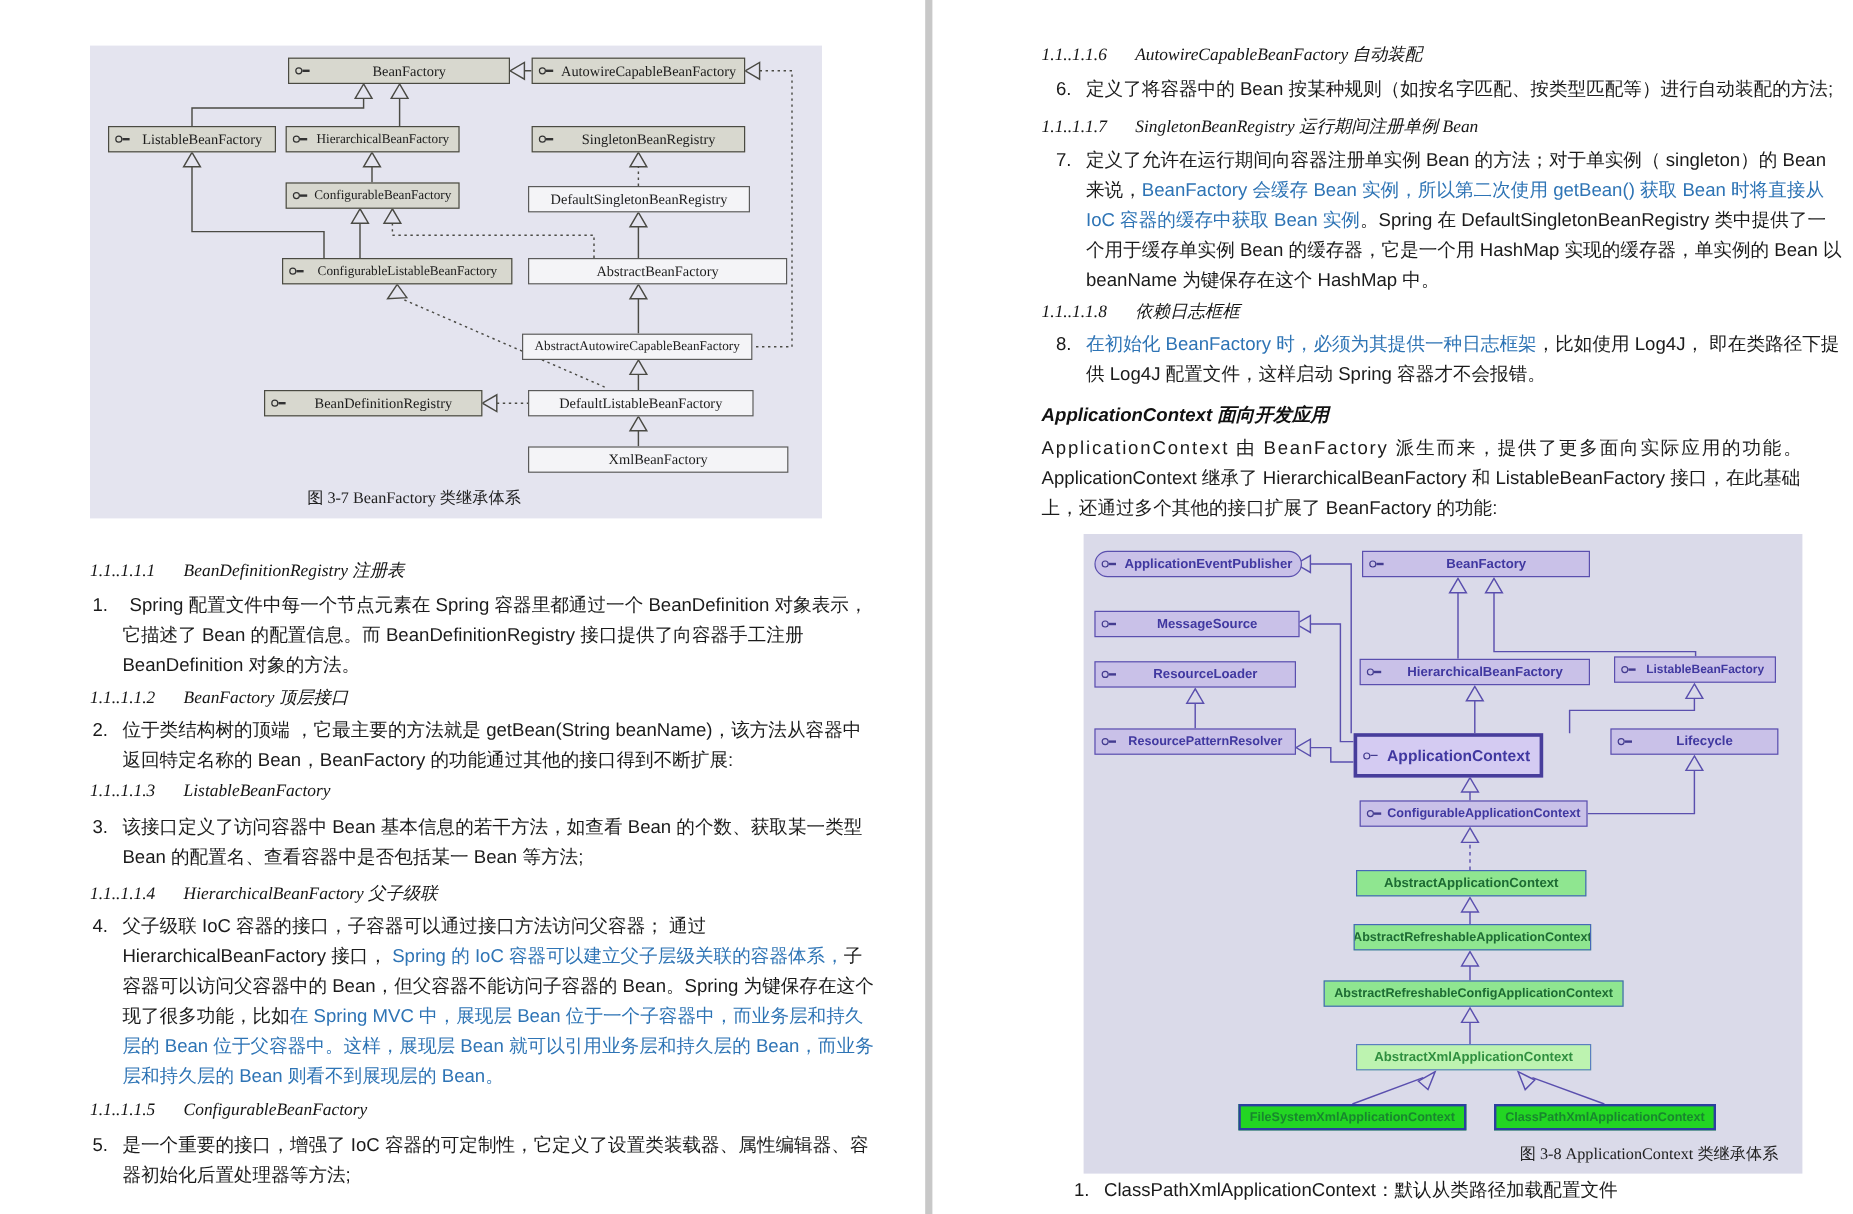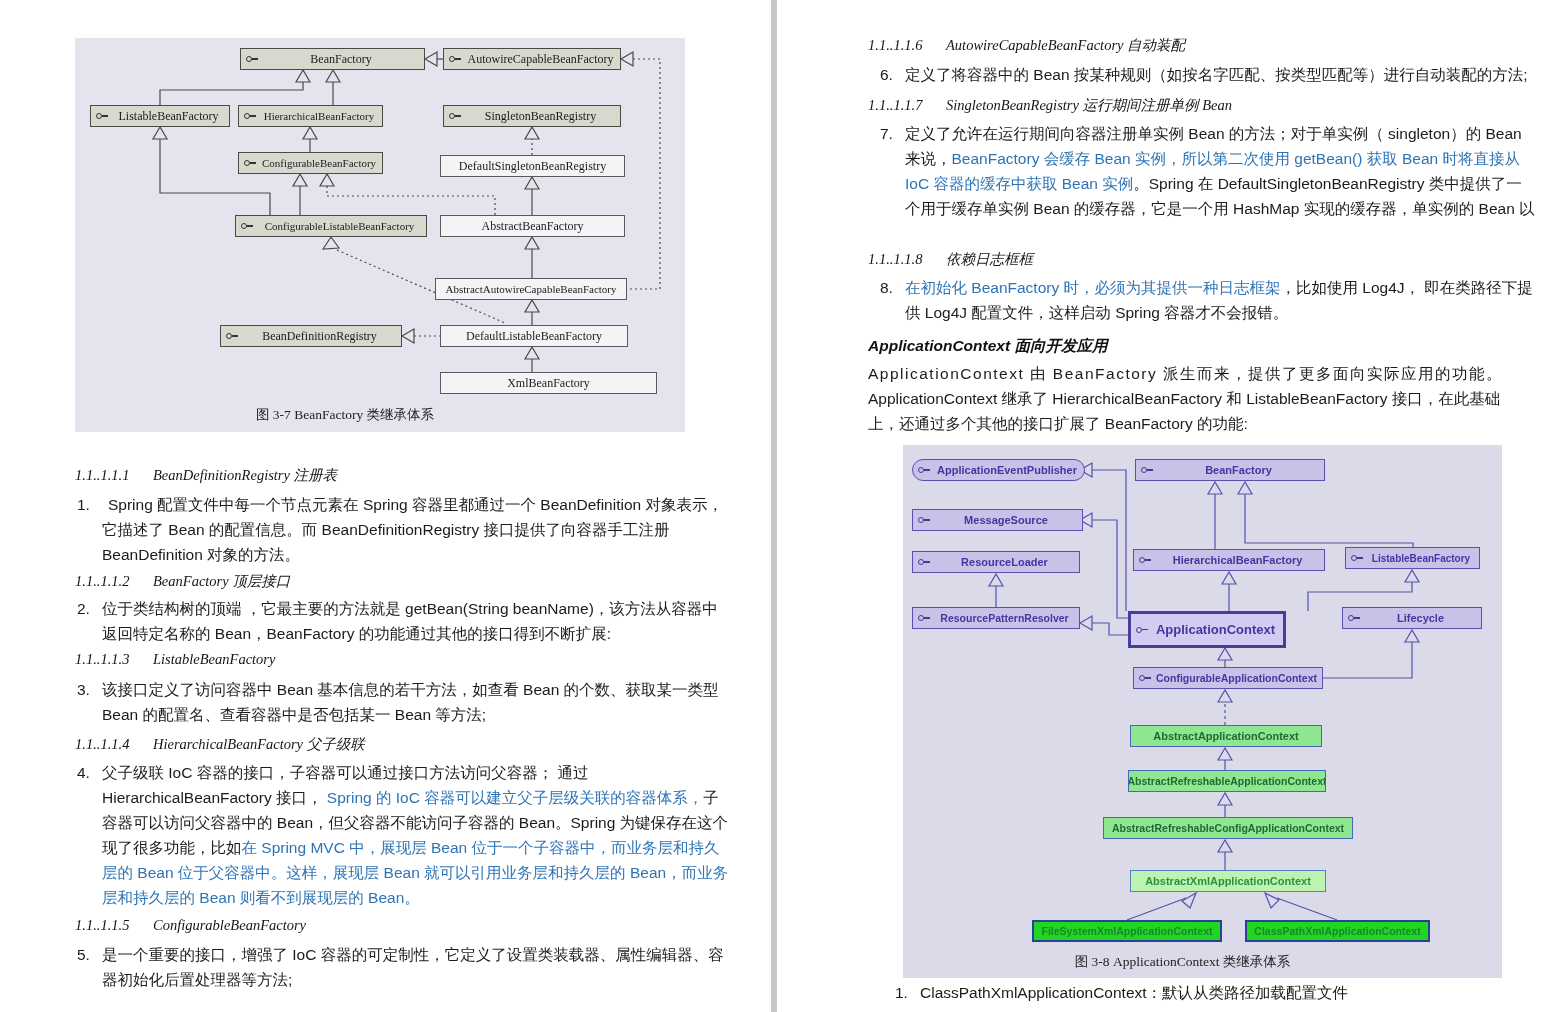--- a/index.html
+++ b/index.html
@@ -123,21 +123,21 @@
         <span class="key"></span>
         <span class="bl">ConfigurableBeanFactory</span>
       </div>
     <div class="ub wb" style="left:365px;top:117px;width:185px;">
         <span class="bl">DefaultSingletonBeanRegistry</span>
       </div>
     <div class="ub g" style="left:160px;top:177px;width:192px;font-size:11px;">
         <span class="key"></span>
         <span class="bl">ConfigurableListableBeanFactory</span>
       </div>
-    <div class="ub wb" style="left:365px;top:177px;width:185px;">
+    <div class="ub wb" style="left:365px;top:177px;width:216px;">
         <span class="bl">AbstractBeanFactory</span>
       </div>
     <div class="ub wb" style="left:360px;top:240px;width:192px;font-size:11px;">
         <span class="bl">AbstractAutowireCapableBeanFactory</span>
       </div>
     <div class="ub g" style="left:145px;top:287px;width:182px;">
         <span class="key"></span>
         <span class="bl">BeanDefinitionRegistry</span>
       </div>
     <div class="ub wb" style="left:365px;top:287px;width:188px;">
@@ -203,20 +203,21 @@
     </div>
   </div>
   <div class="hd" style="left:868px;top:96px;"><span class="hn">1.1..1.1.7</span><span class="ht">SingletonBeanRegistry 运行期间注册单例 Bean</span></div>
   <div class="it rp" style="left:868px;top:121px;">
     <span class="no">7.</span>
     <div class="ls">
       <div><span>定义了允许在运行期间向容器注册单实例 Bean 的方法；对于单实例（ singleton）的 Bean</span></div>
       <div><span>来说，</span><span class="b">BeanFactory 会缓存 Bean 实例，所以第二次使用 getBean() 获取 Bean 时将直接从</span></div>
       <div><span class="b">IoC 容器的缓存中获取 Bean 实例</span><span>。Spring 在 DefaultSingletonBeanRegistry 类中提供了一</span></div>
       <div><span>个用于缓存单实例 Bean 的缓存器，它是一个用 HashMap 实现的缓存器，单实例的 Bean 以</span></div>
+      <div><span>beanName 为键保存在这个 HashMap 中。</span></div>
     </div>
   </div>
   <div class="hd" style="left:868px;top:250px;"><span class="hn">1.1..1.1.8</span><span class="ht">依赖日志框框</span></div>
   <div class="it rp" style="left:868px;top:275px;">
     <span class="no">8.</span>
     <div class="ls">
       <div><span class="b">在初始化 BeanFactory 时，必须为其提供一种日志框架</span><span>，比如使用 Log4J， 即在类路径下提</span></div>
       <div><span>供 Log4J 配置文件，这样启动 Spring 容器才不会报错。</span></div>
     </div>
   </div>
@@ -317,21 +318,21 @@
       </div>
     <div class="ub lgr" style="left:227px;top:425px;width:196px;">
         <span class="bl">AbstractXmlApplicationContext</span>
       </div>
     <div class="ub bgr" style="left:129px;top:475px;width:190px;">
         <span class="bl">FileSystemXmlApplicationContext</span>
       </div>
     <div class="ub bgr" style="left:342px;top:475px;width:185px;">
         <span class="bl">ClassPathXmlApplicationContext</span>
       </div>
-    <div class="cap" style="top:508px;left:-20px;">图 3-8   ApplicationContext 类继承体系</div>
+    <div class="cap" style="top:508px;left:-20px;text-align:right;">图 3-8   ApplicationContext 类继承体系</div>
   </div>
 
   <div class="it rp" style="left:883px;top:980px;">
     <span class="no">1.</span>
     <div class="ls">
       <div><span>ClassPathXmlApplicationContext：默认从类路径加载配置文件</span></div>
     </div>
   </div>
 </div>
 

